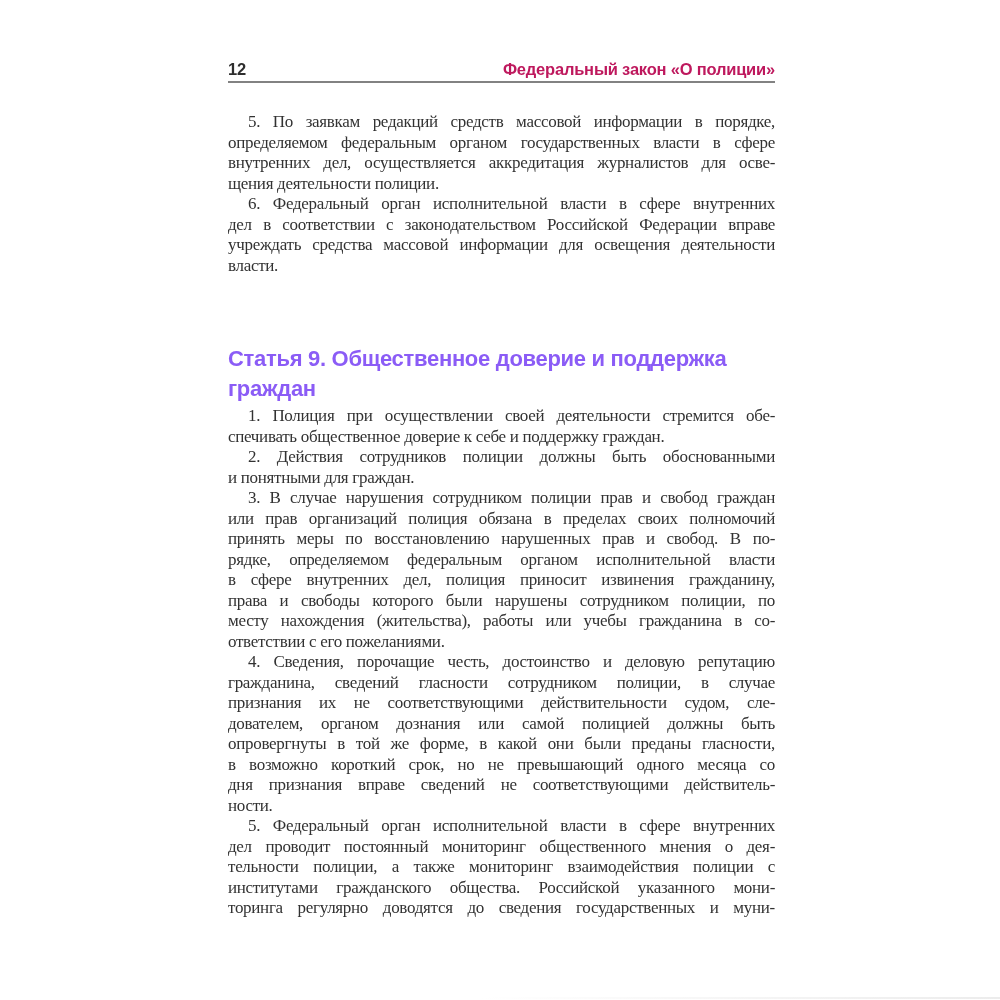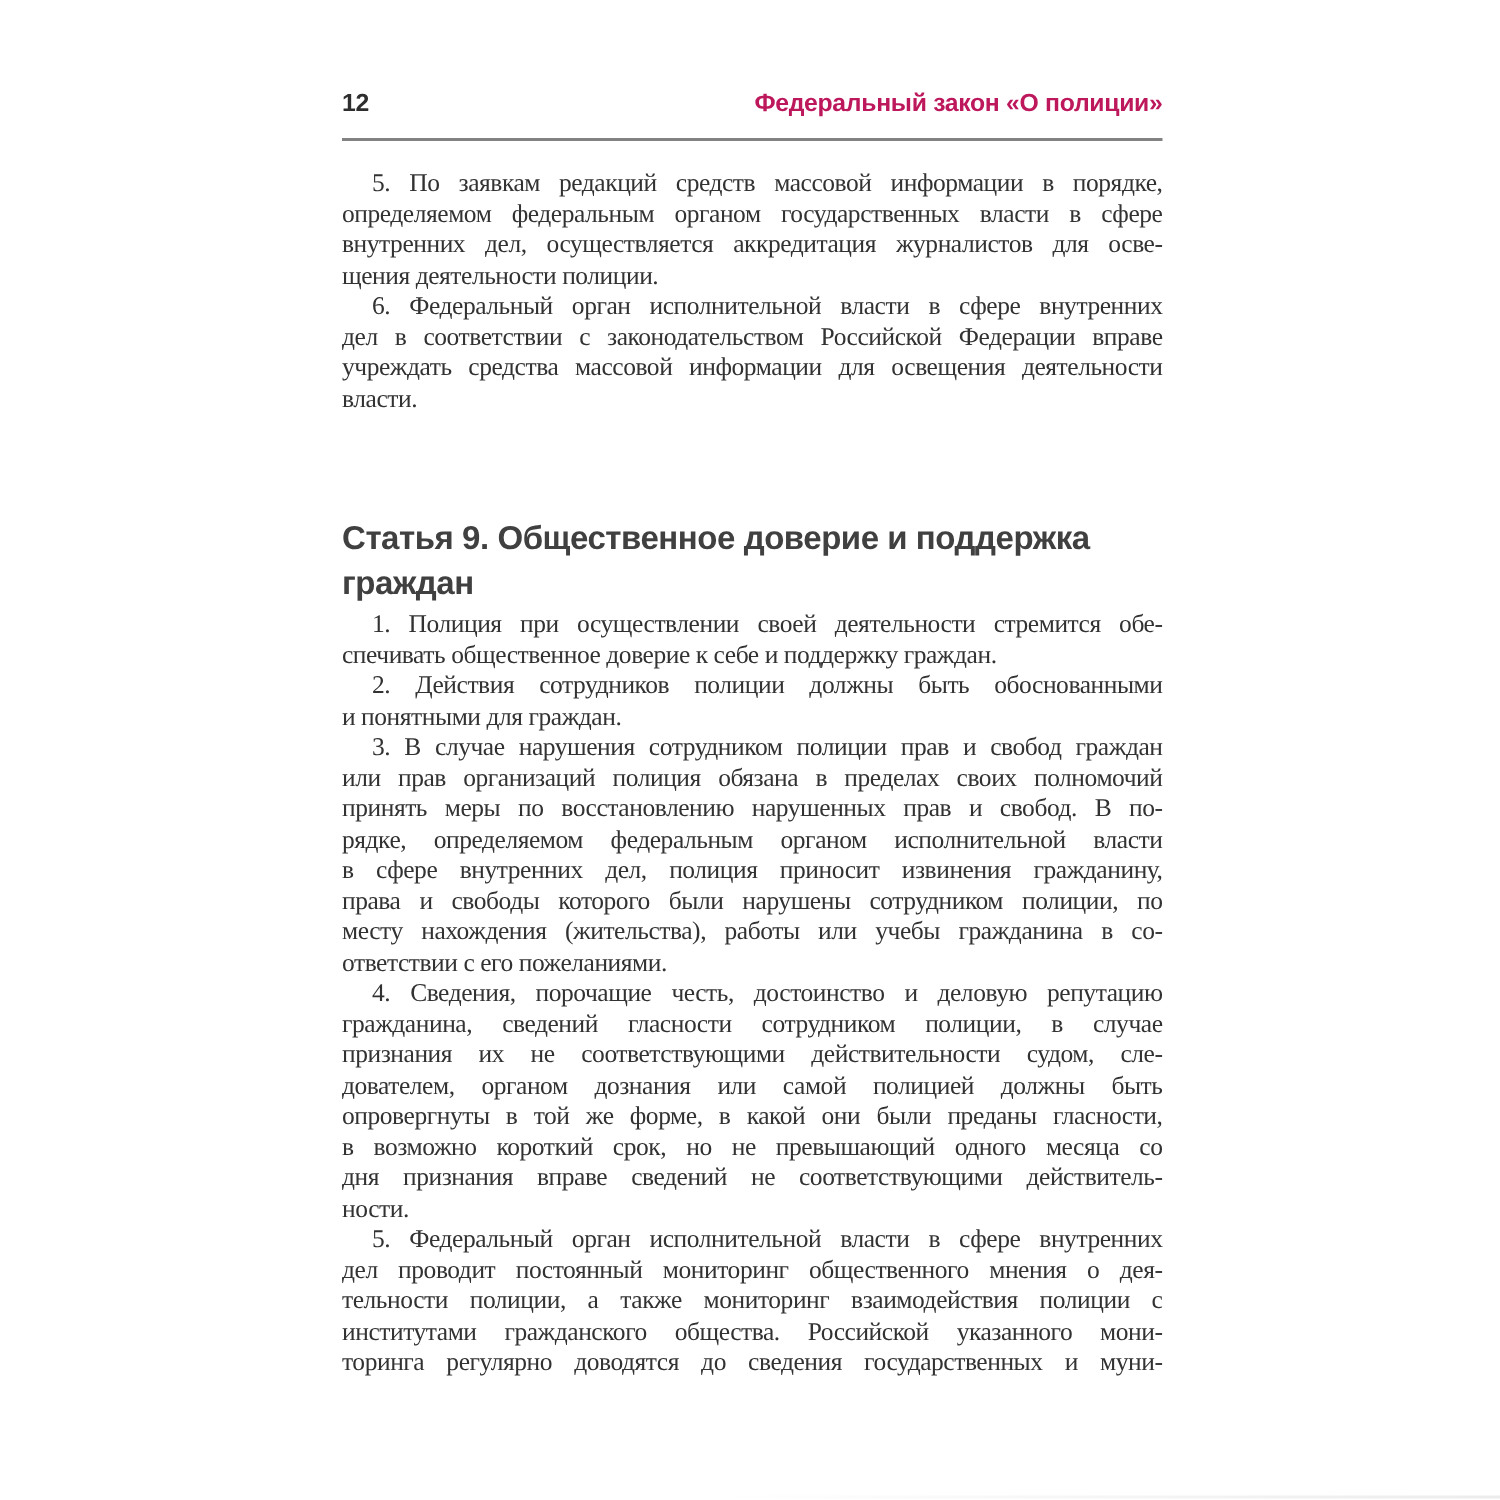--- a/index.html
+++ b/index.html
@@ -15,21 +15,21 @@
   
   .running-header {
     position: absolute;
     left: 228px; top: 60px; width: 547px;
     display: flex; justify-content: space-between; align-items: flex-start;
     font-family: "Liberation Sans", sans-serif;
     font-weight: 700;
     font-size: 16.5px; line-height: 18px;
     letter-spacing: -0.2px;
     color: #3b3b3b;
-    padding-bottom: 14px;
+    padding-bottom: 3px;
     border-bottom: 2px solid #828282;
   }
   .running-header .page-number { color: #2e2e2e; }
   .running-header .running-title { color: #be185d; }
 
   
   .text-col {
     position: absolute;
     left: 228px; width: 547px;
     color: #323232;
@@ -52,21 +52,21 @@
   .para.indent .tline:first-child { text-indent: 20px; }
 
   
   .article-heading {
     position: absolute;
     left: 228px; top: 344px; width: 547px;
     font-family: "Liberation Sans", sans-serif;
     font-weight: 700;
     font-size: 22px;
     letter-spacing: -0.3px;
-    color: #404040;
+    color: #8b5cf6;
   }
   .article-heading .tline {
     line-height: 30px;
     white-space: nowrap;
     text-align: left;
     text-align-last: left;
   }
 
   
   .page-bottom-edge {

